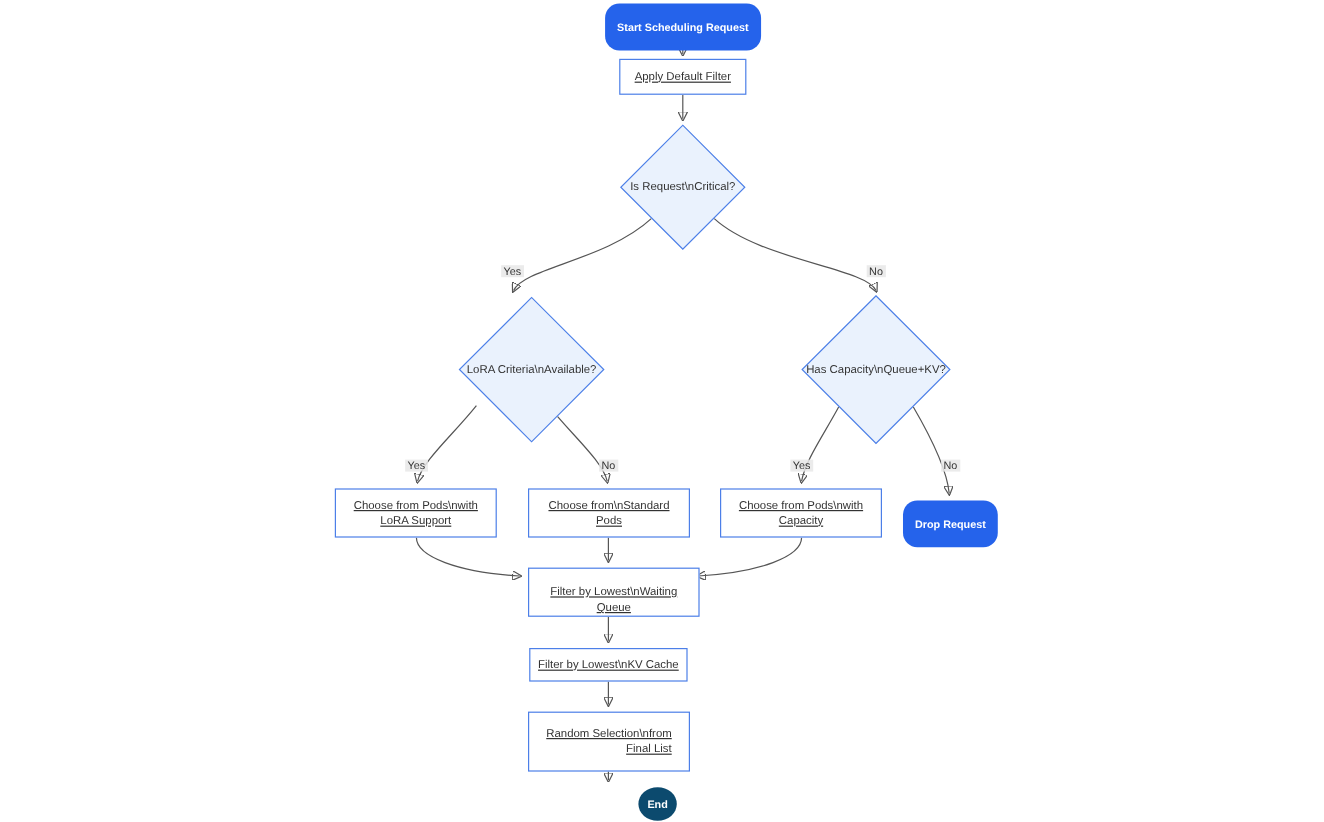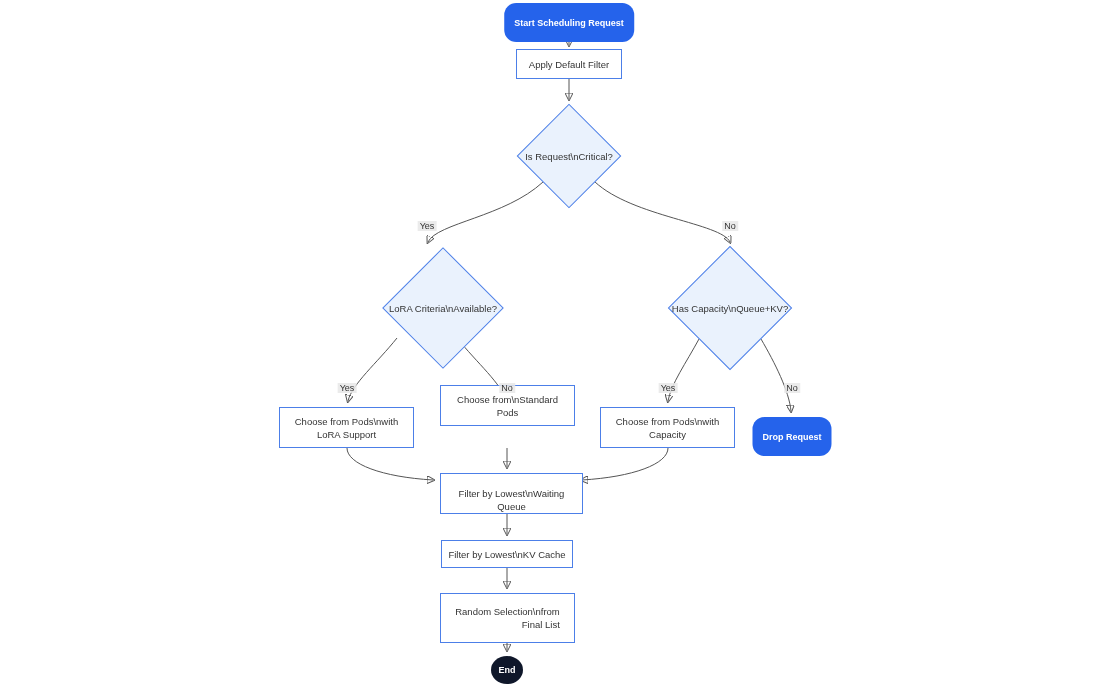--- a/index.html
+++ b/index.html
@@ -4,28 +4,28 @@
 <style>
   * { margin:0; padding:0; box-sizing:border-box; }
   html,body { background:#ffffff; }
   body { font-family:"Liberation Sans", sans-serif; }
   .canvas { position:relative; width:1103px; height:685px; background:#ffffff; overflow:hidden; }
   svg.edges { position:absolute; left:0; top:0; z-index:0; }
   svg.edges path { fill:none; stroke:#555555; stroke-width:1; }
 
   .node { position:absolute; z-index:2; display:flex; align-items:center; justify-content:center;
           text-align:center; font-size:9.5px; color:#333333; }
-  .rect-node { background:#ffffff; border:1px solid #4c7fe8; }
+  .rect-node { background:#ffffff; border:1px solid #4c7fe8;text-decoration:underline; }
   .node-label { white-space:pre-line; line-height:13px; }
 
   .pill { background:#2563eb; color:#ffffff; font-weight:bold; font-size:9px;
           border-radius:12px; height:39px; padding:0 10px; white-space:nowrap;
           transform:translateX(-50%); }
-  .end-circle { background:#0f172a; color:#ffffff; font-weight:bold; font-size:9px;
-          border-radius:50%; }
+  .end-circle { background:#0c4a6e; color:#ffffff; font-weight:bold; font-size:9px;
+          border-radius:50%;margin-left:41px; }
 
   .decision { position:absolute; z-index:1; }
   .diamond-shape { position:absolute; inset:0; background:#eaf2fd; border:1.5px solid #4c7fe8;
           transform:rotate(45deg); }
   .diamond-label { position:absolute; left:50%; top:50%; transform:translate(-50%,-50%);
           font-size:9.5px; color:#333333; white-space:nowrap; z-index:2; }
 
   .edge-label { position:absolute; z-index:3; transform:translate(-50%,-50%);
           background:rgba(232,232,232,0.85); color:#333333; font-size:9px; padding:0 2px; }
 </style>
@@ -76,21 +76,21 @@
 
   <div class="decision" style="left:686px; top:264px; width:88px; height:88px;">
     <div class="diamond-shape"></div>
     <div class="diamond-label">Has Capacity\nQueue+KV?</div>
   </div>
 
   <div class="node rect-node" style="left:279px; top:407px; width:135px; height:41px;">
     <span class="node-label">Choose from Pods\nwith
 LoRA Support</span>
   </div>
-  <div class="node rect-node" style="left:440px; top:385px; width:135px; height:41px;">
+  <div class="node rect-node" style="left:440px; top:407px; width:135px; height:41px;">
     <span class="node-label">Choose from\nStandard
 Pods</span>
   </div>
   <div class="node rect-node" style="left:600px; top:407px; width:135px; height:41px;">
     <span class="node-label">Choose from Pods\nwith
 Capacity</span>
   </div>
 
   <div class="node pill" style="left:792px; top:417px;">
     <span class="pill-label">Drop Request</span>

